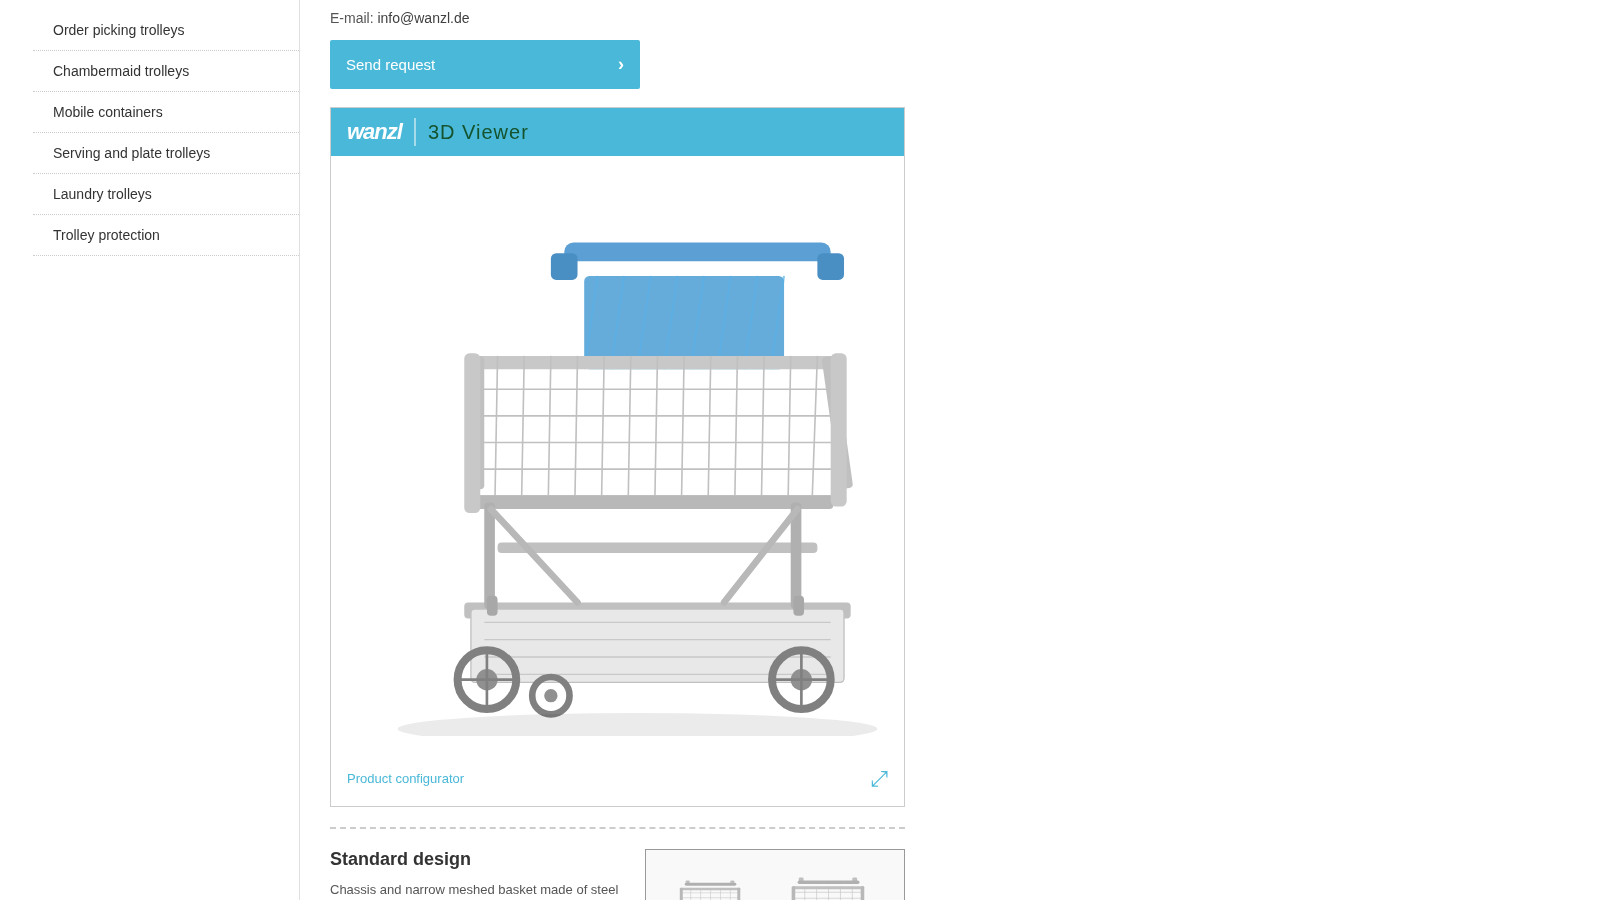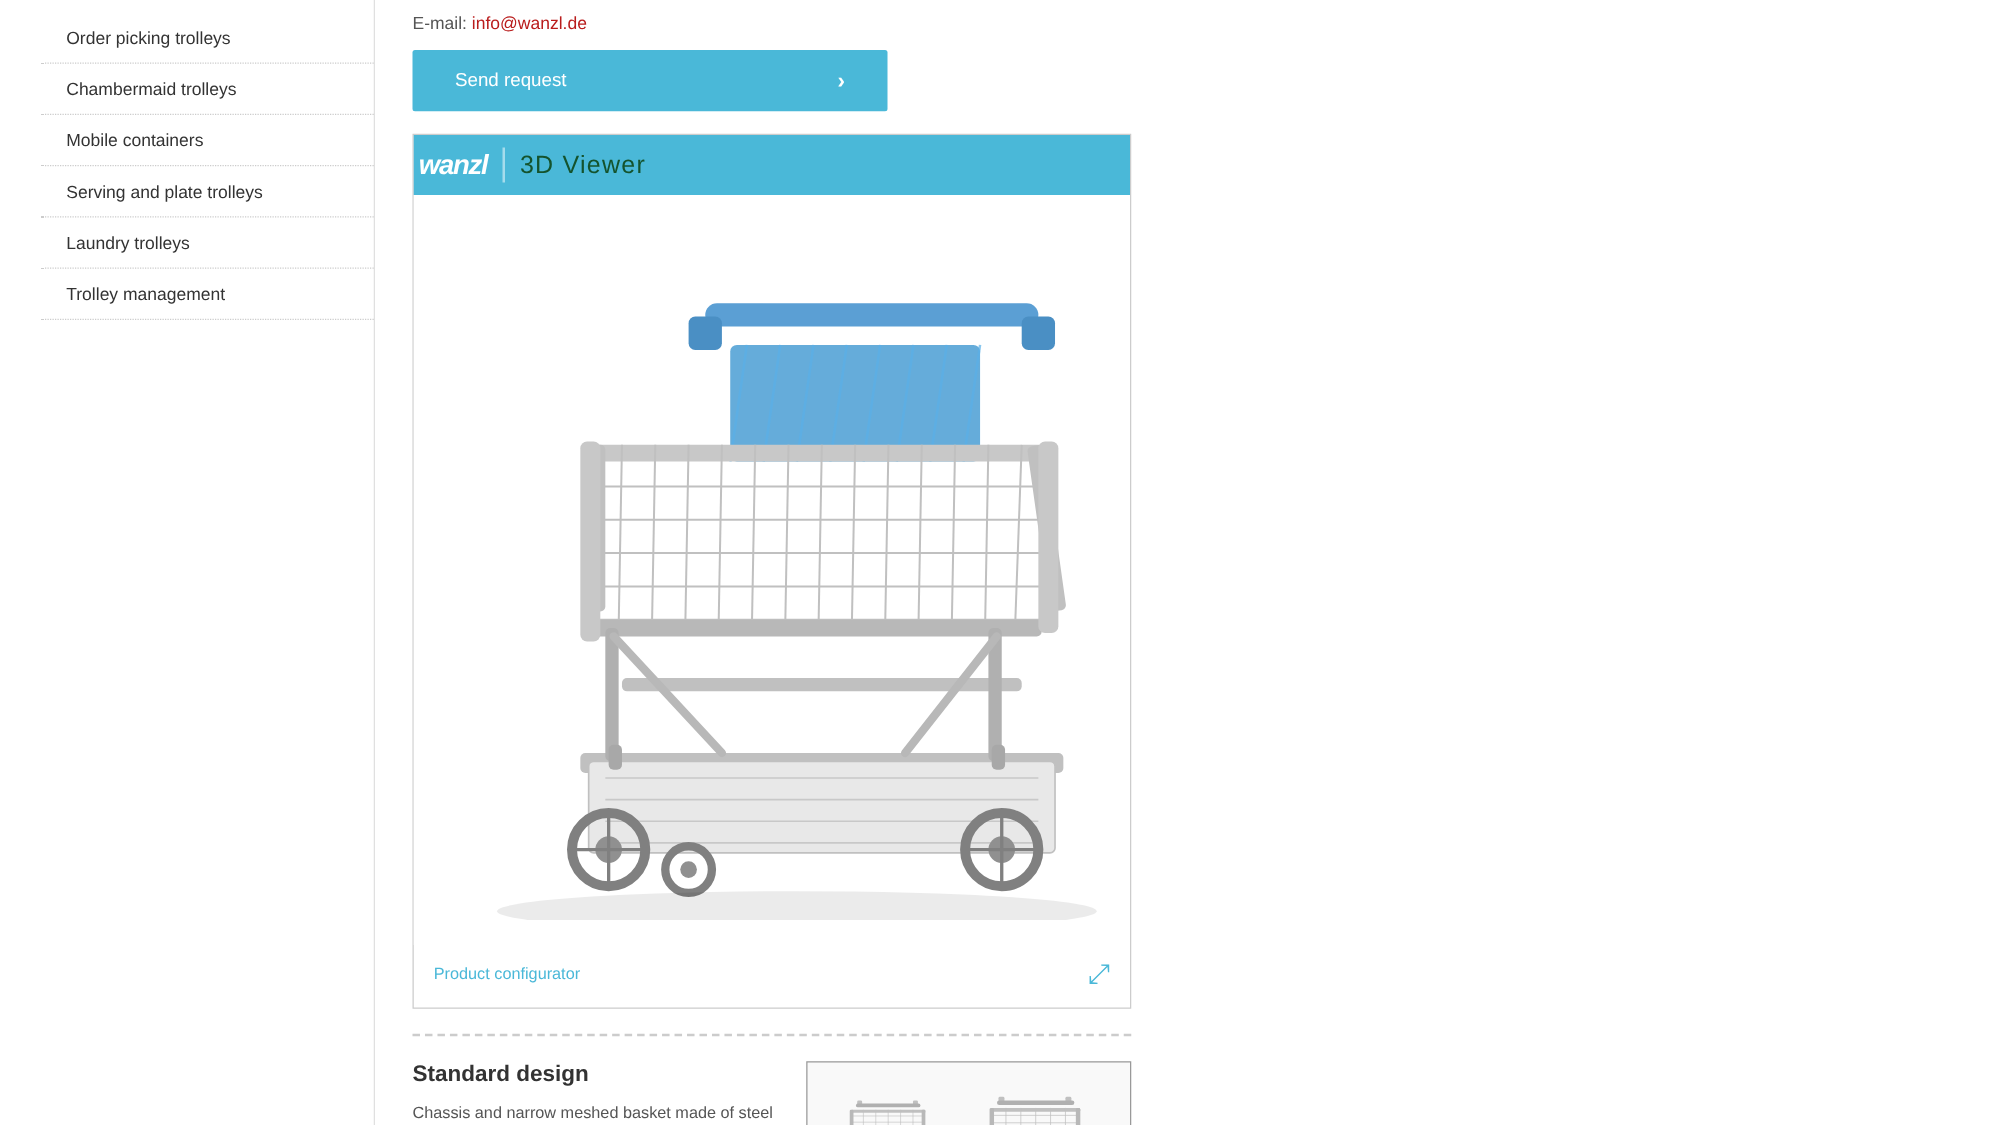--- a/index.html
+++ b/index.html
@@ -8,35 +8,35 @@
 
     
     .sidebar { width: 300px; flex-shrink: 0; border-right: 1px solid #e0e0e0; padding-top: 10px; }
     .sidebar-item { display: block; padding: 12px 20px; border-bottom: 1px dotted #ccc; color: #333; text-decoration: none; cursor: pointer; font-size: 14px; margin-left: 33px; }
 
     
     .main { flex: 1; padding: 10px 30px 30px 30px; max-width: 620px; }
 
     
     .email-row { margin-bottom: 14px; font-size: 14px; color: #555; }
-    .email-row a { color: #b91c1c; text-decoration: none; }
+    .email-row a { color: #404040; text-decoration: none; }
 
     
     .send-request-btn {
       display: flex; align-items: center; justify-content: space-between;
-      background: #4ab8d8; color: #fff; border: none; padding: 14px 34px;
-      width: 380px; font-size: 15px; cursor: pointer; border-radius: 2px;
+      background: #4ab8d8; color: #fff; border: none; padding: 14px 16px;
+      width: 310px; font-size: 15px; cursor: pointer; border-radius: 2px;
       margin-bottom: 18px;
       margin-top: 12px;
     }
     .send-request-btn .arrow { font-size: 18px; font-weight: bold; }
 
     
     .viewer-wrapper { border: 1px solid #ccc; margin-bottom: 20px; width: 575px; }
-    .viewer-header { background: #4ab8d8; display: flex; align-items: center; padding: 10px 4px; gap: 12px; }
+    .viewer-header { background: #4ab8d8; display: flex; align-items: center; padding: 10px 16px; gap: 12px; }
     .viewer-header .wanzl-logo { color: #fff; font-size: 22px; font-weight: bold; font-style: italic; letter-spacing: -1px; }
     .viewer-header .divider { width: 2px; height: 28px; background: rgba(255,255,255,0.5); }
     .viewer-header .viewer-title { color: #14532d; font-size: 20px; font-weight: normal; letter-spacing: 1px; }
     .viewer-body { background: #fff; min-height: 400px; display: flex; align-items: center; justify-content: center; position: relative; padding: 20px; }
     .viewer-footer { display: flex; justify-content: space-between; align-items: center; padding: 10px 16px 14px 16px; }
     .product-configurator { color: #4ab8d8; font-size: 13px; cursor: pointer; text-decoration: none; }
     .expand-icon { color: #4ab8d8; font-size: 22px; cursor: pointer; }
 
     
     .standard-design { border-top: 2px dashed #ccc; padding-top: 20px; display: flex; gap: 20px; width: 575px; }
@@ -52,21 +52,21 @@
 <body>
 
 <div class="layout">
 
   <nav class="sidebar">
     <a class="sidebar-item">Order picking trolleys</a>
     <a class="sidebar-item">Chambermaid trolleys</a>
     <a class="sidebar-item">Mobile containers</a>
     <a class="sidebar-item">Serving and plate trolleys</a>
     <a class="sidebar-item">Laundry trolleys</a>
-    <a class="sidebar-item">Trolley management</a>
+    <a class="sidebar-item">Trolley protection</a>
   </nav>
 
   <div class="main">
 
     <div class="email-row">
       <span>E-mail:</span>
       <a href="mailto:info@wanzl.de">info@wanzl.de</a>
     </div>
 
     <button class="send-request-btn">

